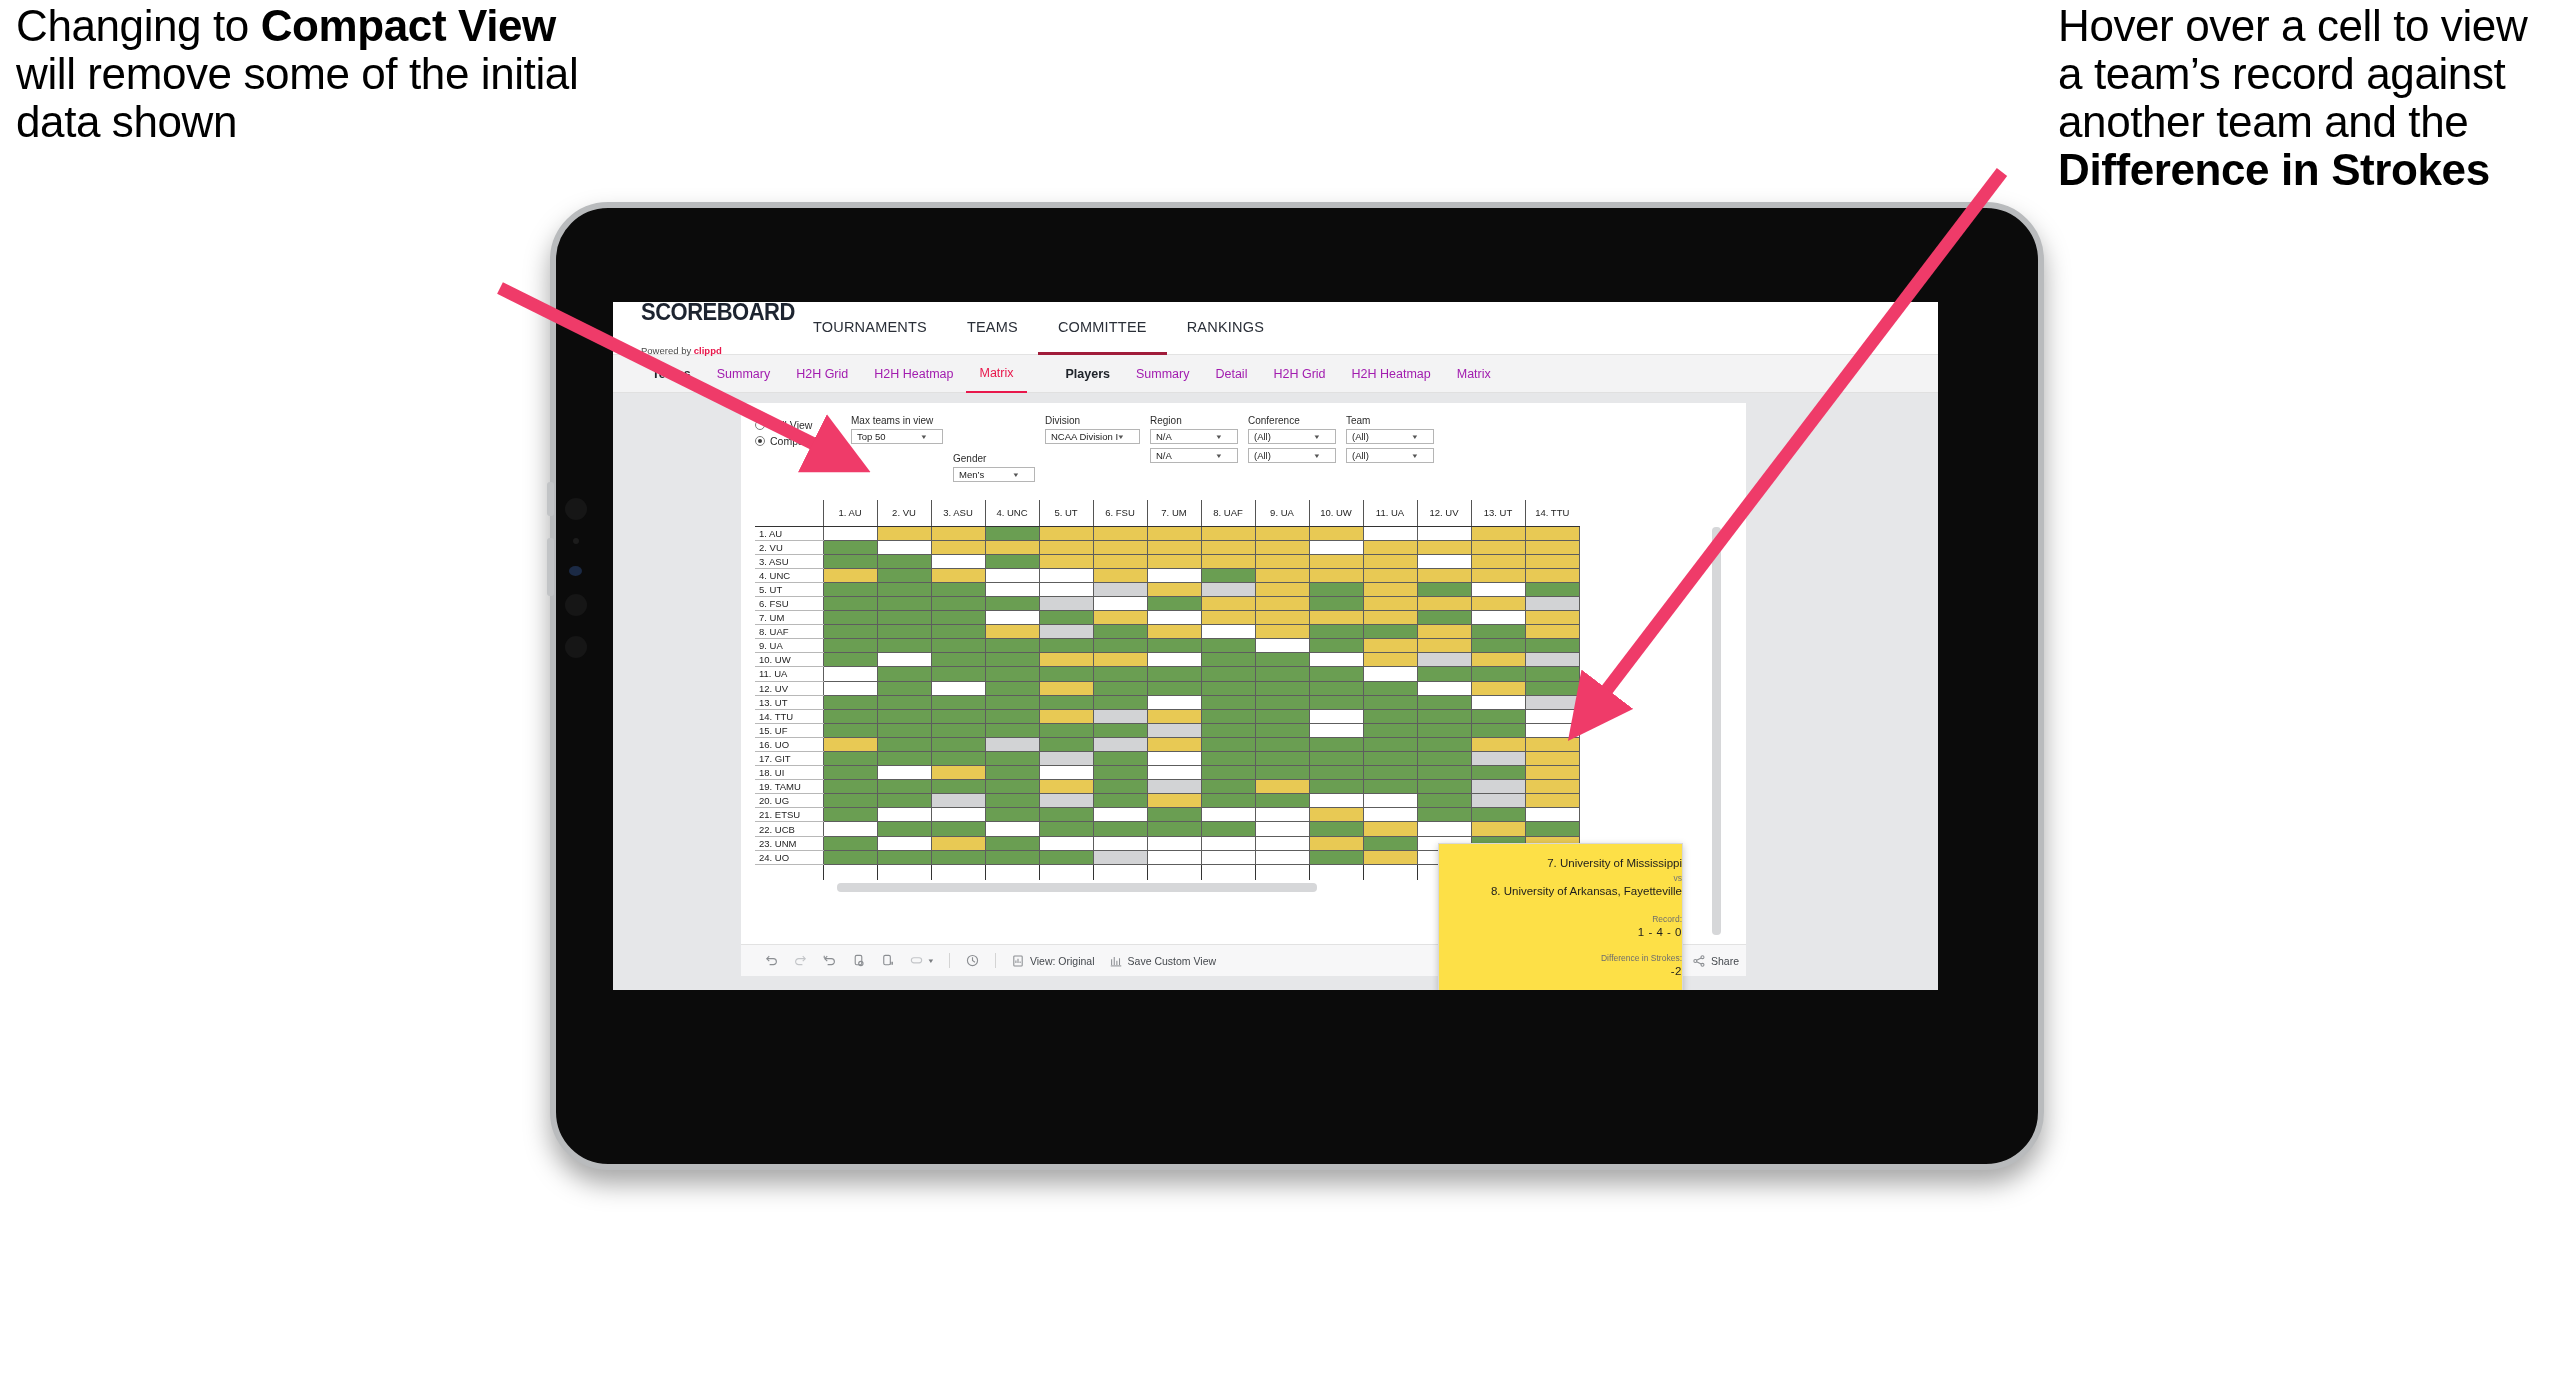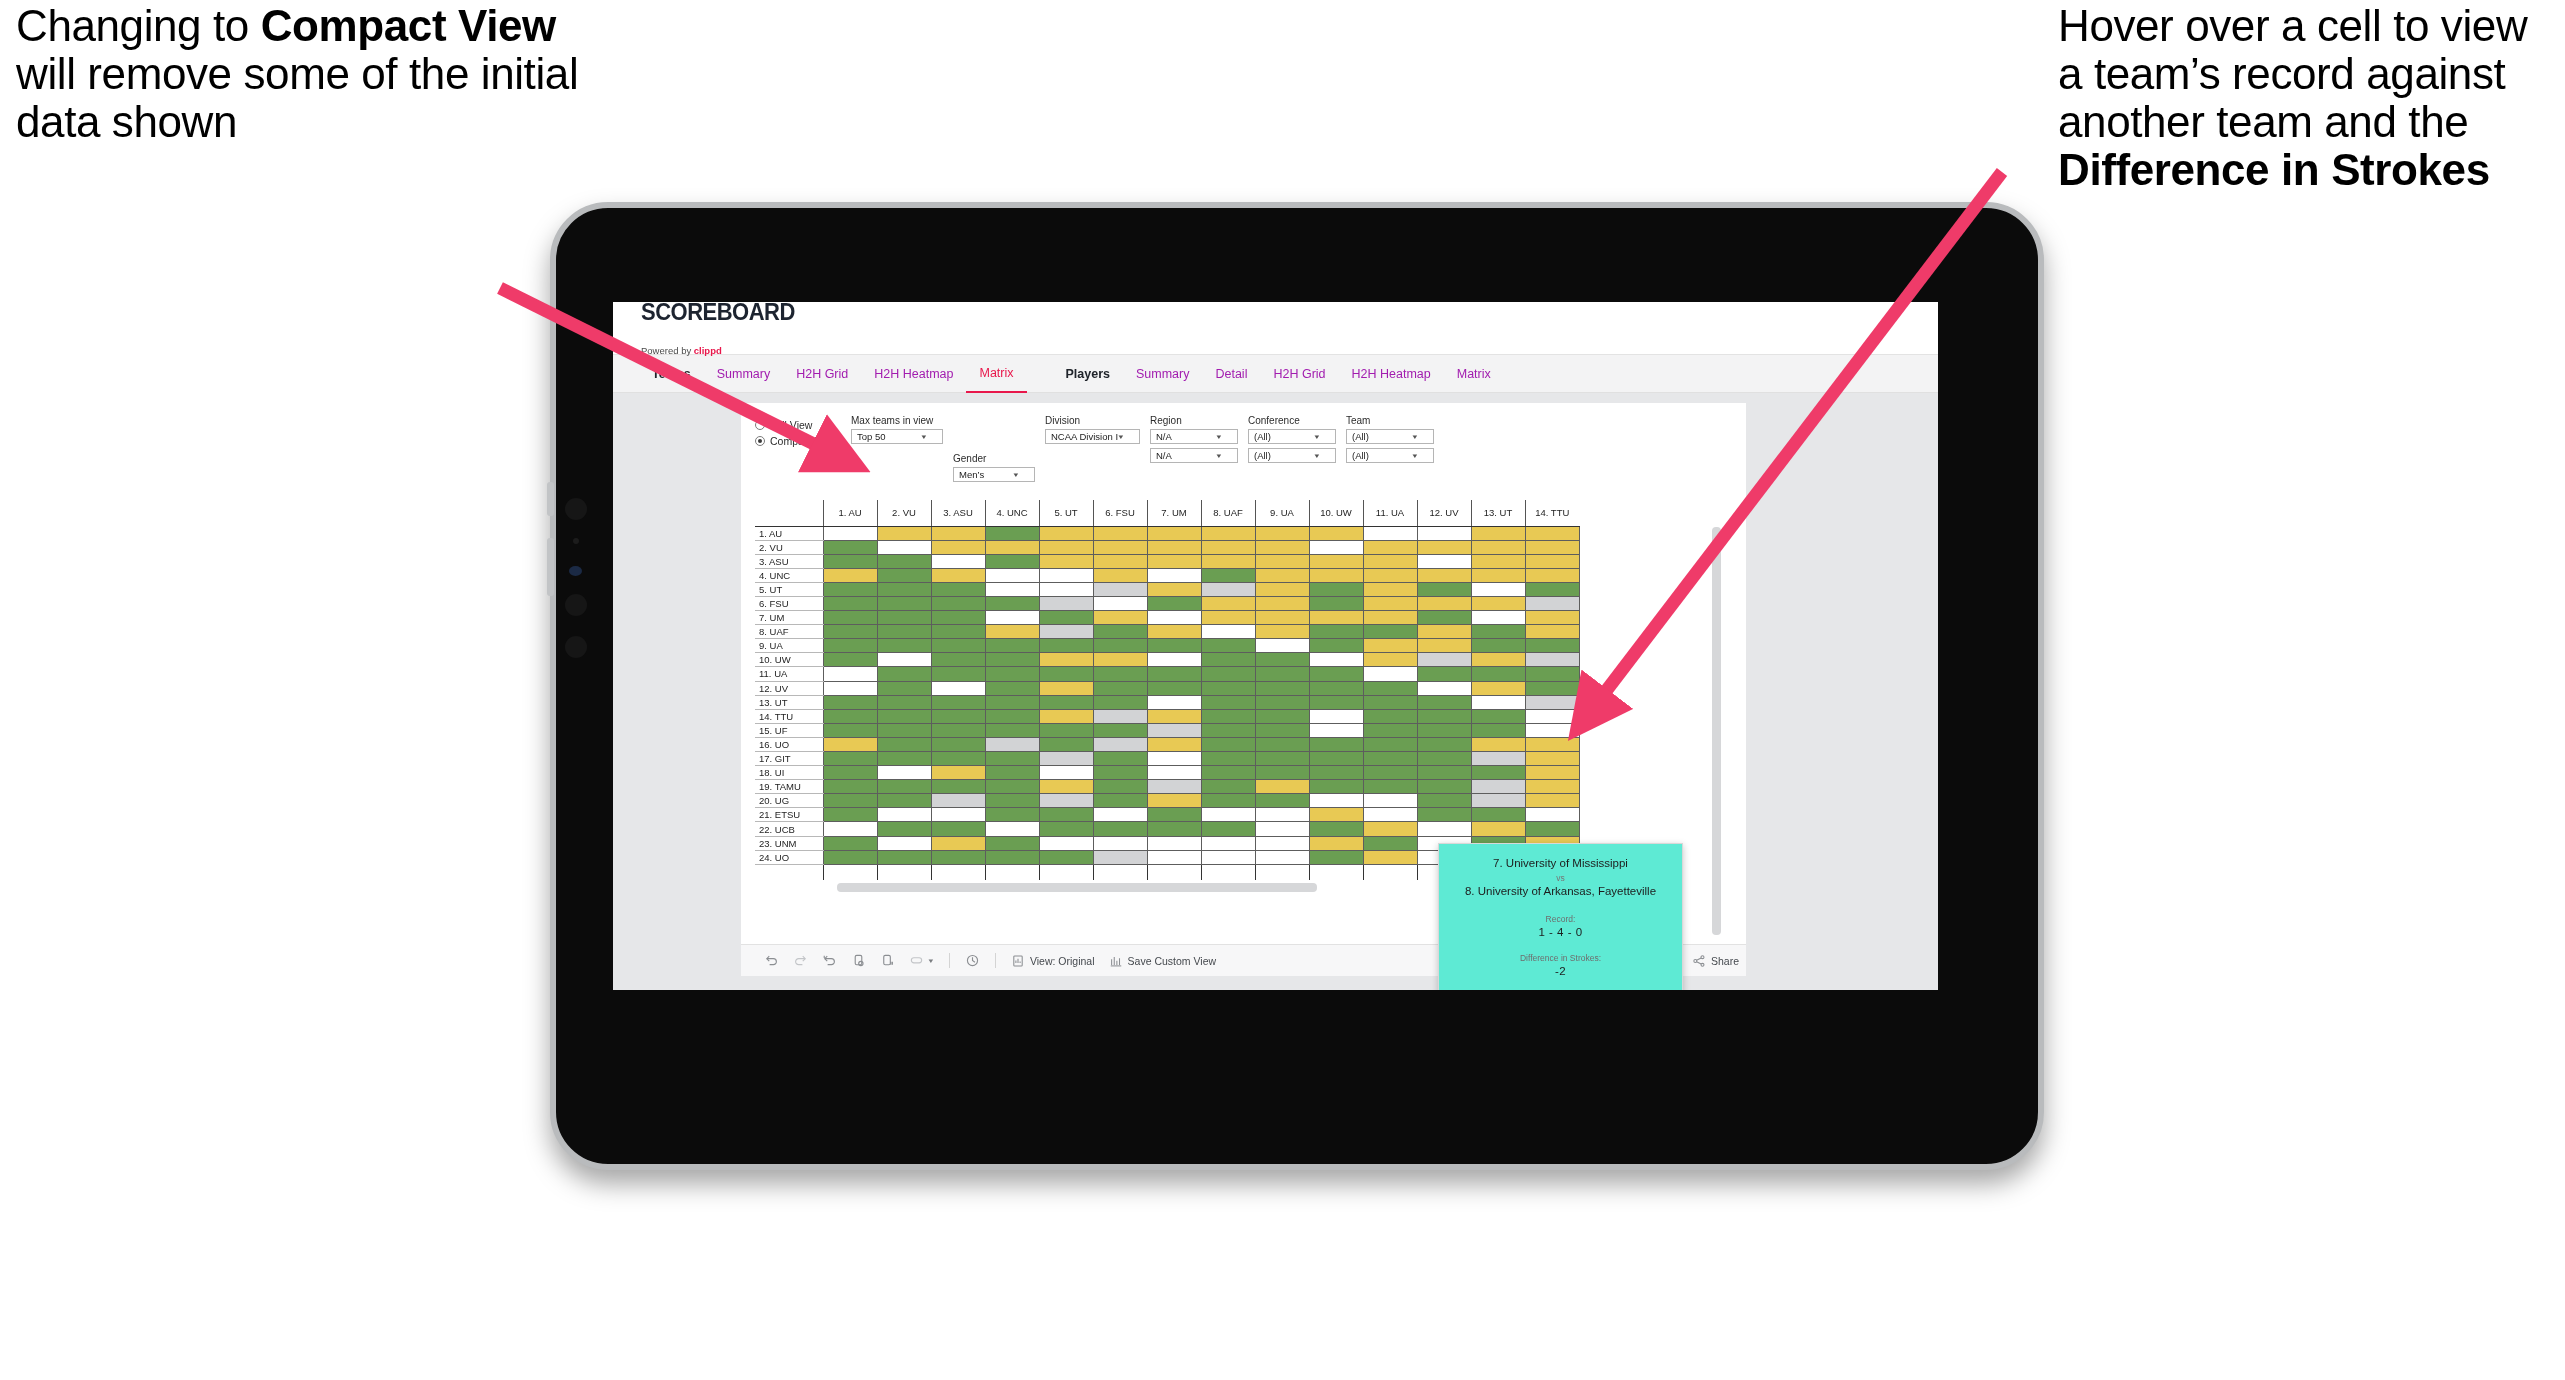--- a/index.html
+++ b/index.html
@@ -151,23 +151,23 @@
     background:#d6d7d9; border-radius:4px;
   }
   #hscroll {
     position:absolute; left:82px; bottom:-12px; width:480px; height:9px;
     background:#d6d7d9; border-radius:4px;
   }
 
   
   #tooltip {
     position:absolute; left:683px; top:343px; width:245px; height:155px;
-    background:#5eead4; border:1px solid #d8d8d8;
+    background:#fde047; border:1px solid #d8d8d8;
     box-shadow:0 2px 7px rgba(0,0,0,.22);
-    text-align:center; padding-top:12px; z-index:40;
+    text-align:right; padding-top:12px; z-index:40;
   }
   .tt-team { font-size:11.5px; color:#1d1d1d; font-weight:400; line-height:1.32; }
   .tt-vs { font-size:8.5px; color:#767676; margin:2px 0 1px; }
   .tt-lbl { font-size:8.5px; color:#6e6e6e; margin-top:15px; }
   .tt-val { font-size:11.5px; color:#1d1d1d; margin-top:2px; letter-spacing:.5px; }
 
   
   #toolbar {
     position:absolute; left:128px; bottom:14px; width:1005px; height:32px;
     background:#f7f7f8; border-top:1px solid #e2e2e2;
@@ -201,20 +201,26 @@
     <div id="cam-dot4"></div>
     <div id="cam-dot5"></div>
 
     <div id="screen">
 
       <div id="topnav">
         <div class="logo-wrap">
           <div class="logo-main">SCOREBOARD</div>
           <div class="logo-sub"><span>Powered by </span><span class="brand">clippd</span></div>
         </div>
+        <div class="navitems" id="nav-items">
+            <div class="navitem">TOURNAMENTS</div>
+            <div class="navitem">TEAMS</div>
+            <div class="navitem active">COMMITTEE</div>
+            <div class="navitem">RANKINGS</div>
+          </div>
       </div>
 
       <div id="subnav">
         <div class="subgroup" id="subnav-teams">
             <div class="subitem head">Teams</div>
             <div class="subitem">Summary</div>
             <div class="subitem">H2H Grid</div>
             <div class="subitem">H2H Heatmap</div>
             <div class="subitem sel">Matrix</div>
           </div>

